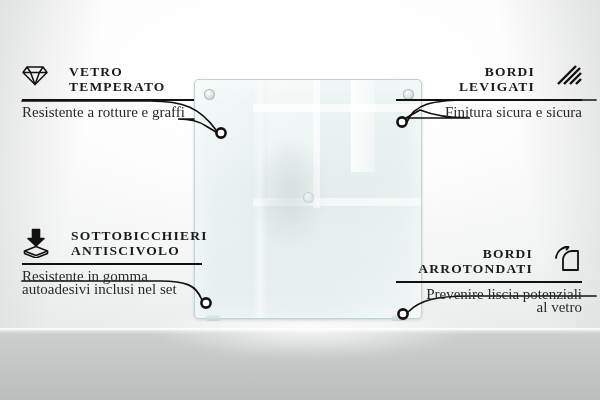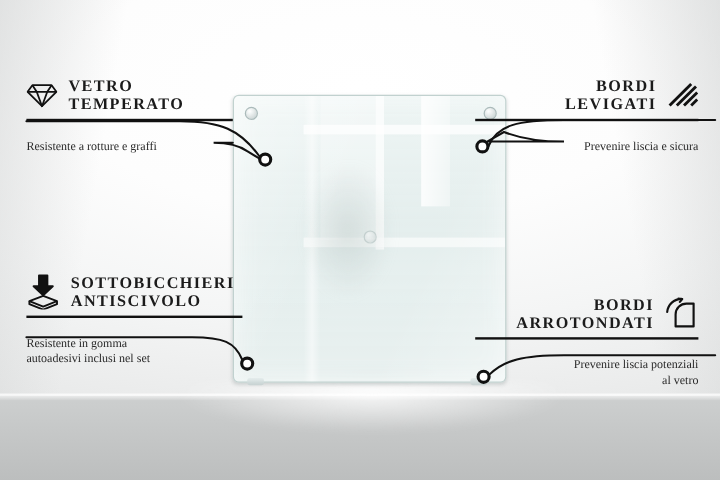--- a/index.html
+++ b/index.html
@@ -79,28 +79,28 @@
   .so-mid{left:108px;top:112px;opacity:.55;}
   .foot{
     position:absolute;width:14px;height:6px;bottom:-4px;border-radius:2px;
     background:linear-gradient(180deg, rgba(228,236,236,.95), rgba(196,208,208,.9));
   }
   .foot-l{left:12px;} .foot-r{left:198px;}
 
   
   .callout{position:absolute;}
   .callout .head{
-    display:flex;align-items:center;gap:9px;
+    display:flex;gap:21px;
     font-size:13.5px;letter-spacing:1.2px;font-weight:700;color:#1b1b1b;
     line-height:15px;text-transform:uppercase;
   }
   .callout .head .txt{white-space:pre-line;}
   .rule{height:1.6px;background:#111;margin-top:5px;}
   .sub{
-    font-size:10px;color:#2a2a2a;line-height:13px;margin-top:15px;white-space:pre-line;
+    font-size:15px;color:#2a2a2a;line-height:13px;margin-top:5px;white-space:pre-line;
   }
 
   .c-tl{left:22px;top:64px;width:172px;}
   .c-tl .head{justify-content:flex-start;}
   .c-tl .rule{width:172px;}
   .c-tl .sub{text-align:left;}
 
   .c-bl{left:22px;top:228px;width:180px;}
   .c-bl .rule{width:180px;}
   .c-bl .sub{text-align:left;}
@@ -191,21 +191,21 @@
           <g stroke="#111" stroke-width="2.4" stroke-linecap="butt">
             <path d="M2,20 L20,2"></path>
             <path d="M8,20 L24,4"></path>
             <path d="M14,20 L25,9"></path>
             <path d="M20,20 L25,15"></path>
           </g>
         </svg>
       </span>
     </div>
     <div class="rule"></div>
-    <div class="sub">Prevenire liscia e sicura</div>
+    <div class="sub">Finitura sicura e sicura</div>
   </div>
 
   <div class="callout c-bl">
     <div class="head">
       <span class="ico">
         <svg width="28" height="30" viewBox="0 0 28 30">
           <g fill="none" stroke="#111" stroke-width="1.6" stroke-linejoin="round">
             <path d="M10.5,1.5 H17.5 V10.5 H22 L14,18 L6,10.5 H10.5 Z" fill="#111" stroke="#111"></path>
             <path d="M14,18.5 L25.5,23 L14,27.5 L2.5,23 Z"></path>
             <path d="M2.5,23 V25.5 L14,30 L25.5,25.5 V23"></path>

